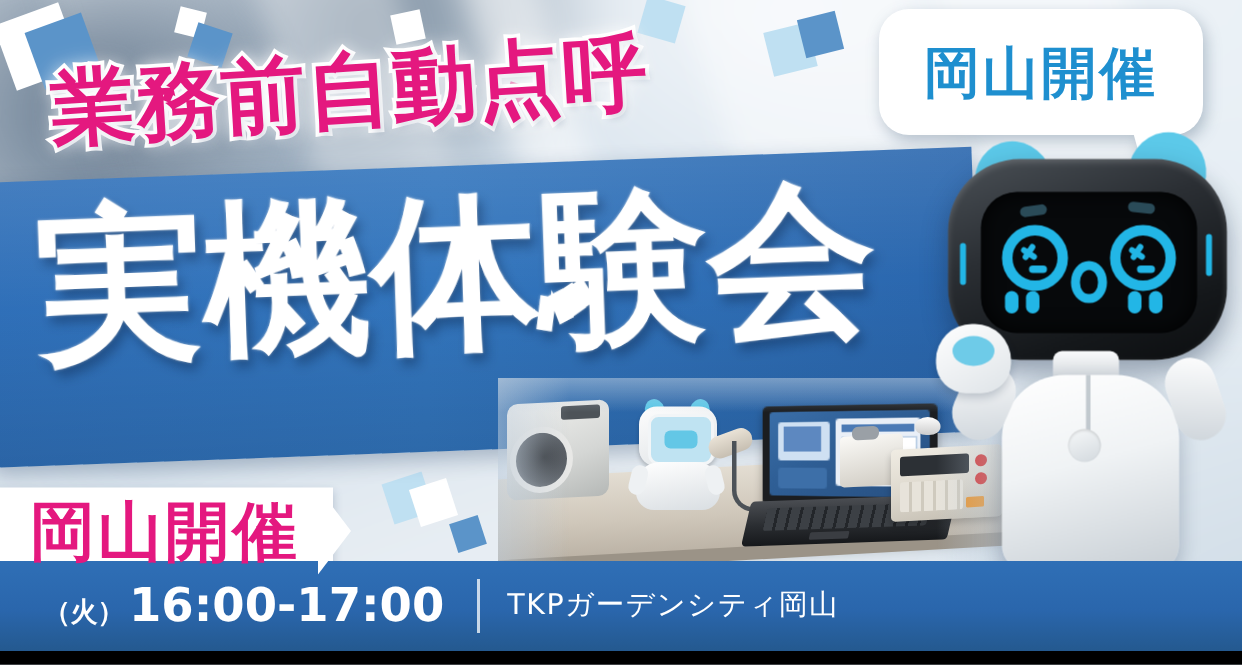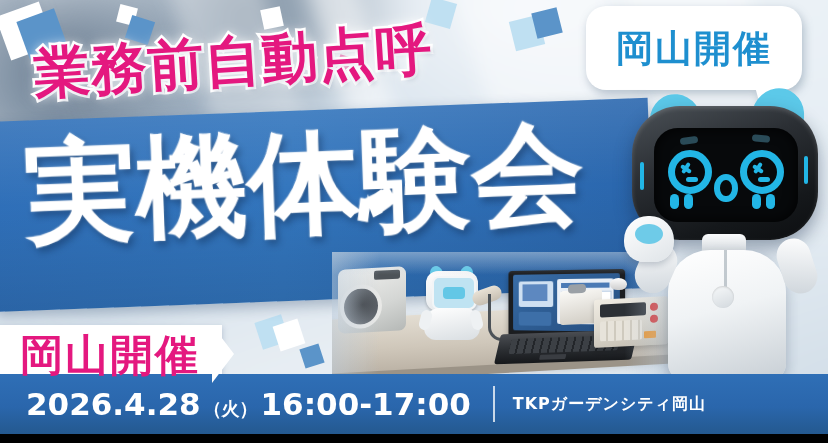--- a/index.html
+++ b/index.html
@@ -237,21 +237,21 @@
     display:flex;align-items:center;
   }
   .footer-date{
     color:#ffffff;font-size:31px;font-weight:bold;margin-left:26px;white-space:nowrap;
     font-family:"DejaVu Sans","Liberation Sans",sans-serif;letter-spacing:0px;
     display:flex;align-items:baseline;
   }
   .f-dow{font-size:18px;margin:0 3px;}
   .footer-div{width:2px;height:36px;background:rgba(255,255,255,.75);margin-left:22px;}
   .footer-venue{
-    color:#ffffff;font-size:16px;font-weight:bold;line-height:1.32;margin-left:18px;
+    color:#ffffff;font-size:19px;font-weight:normal;line-height:1.32;margin-left:18px;
     font-family:"DejaVu Sans","Liberation Sans",sans-serif;letter-spacing:1px;white-space:nowrap;
   }
   .blackbar{position:absolute;left:0;top:434px;width:828px;height:9px;background:#000;z-index:12;}
 </style>
 </head>
 <body>
 
 <div id="poster">
 
   <div class="bg">
@@ -399,21 +399,20 @@
       <div class="r-upperR"></div>
     </div>
   </div>
 
   <div class="ribbon"></div>
   <div class="ribbon-notch"></div>
   <div class="ribbon-txt">岡山開催</div>
 
   <div class="footer">
     <div class="footer-date">
-      <span>2026.4.28</span>
       <span class="f-dow">（火）</span>
       <span>16:00-17:00</span>
     </div>
     <div class="footer-div"></div>
     <div class="footer-venue">
       <div>TKPガーデンシティ岡山</div>
     </div>
   </div>
 
   <div class="blackbar"></div>

